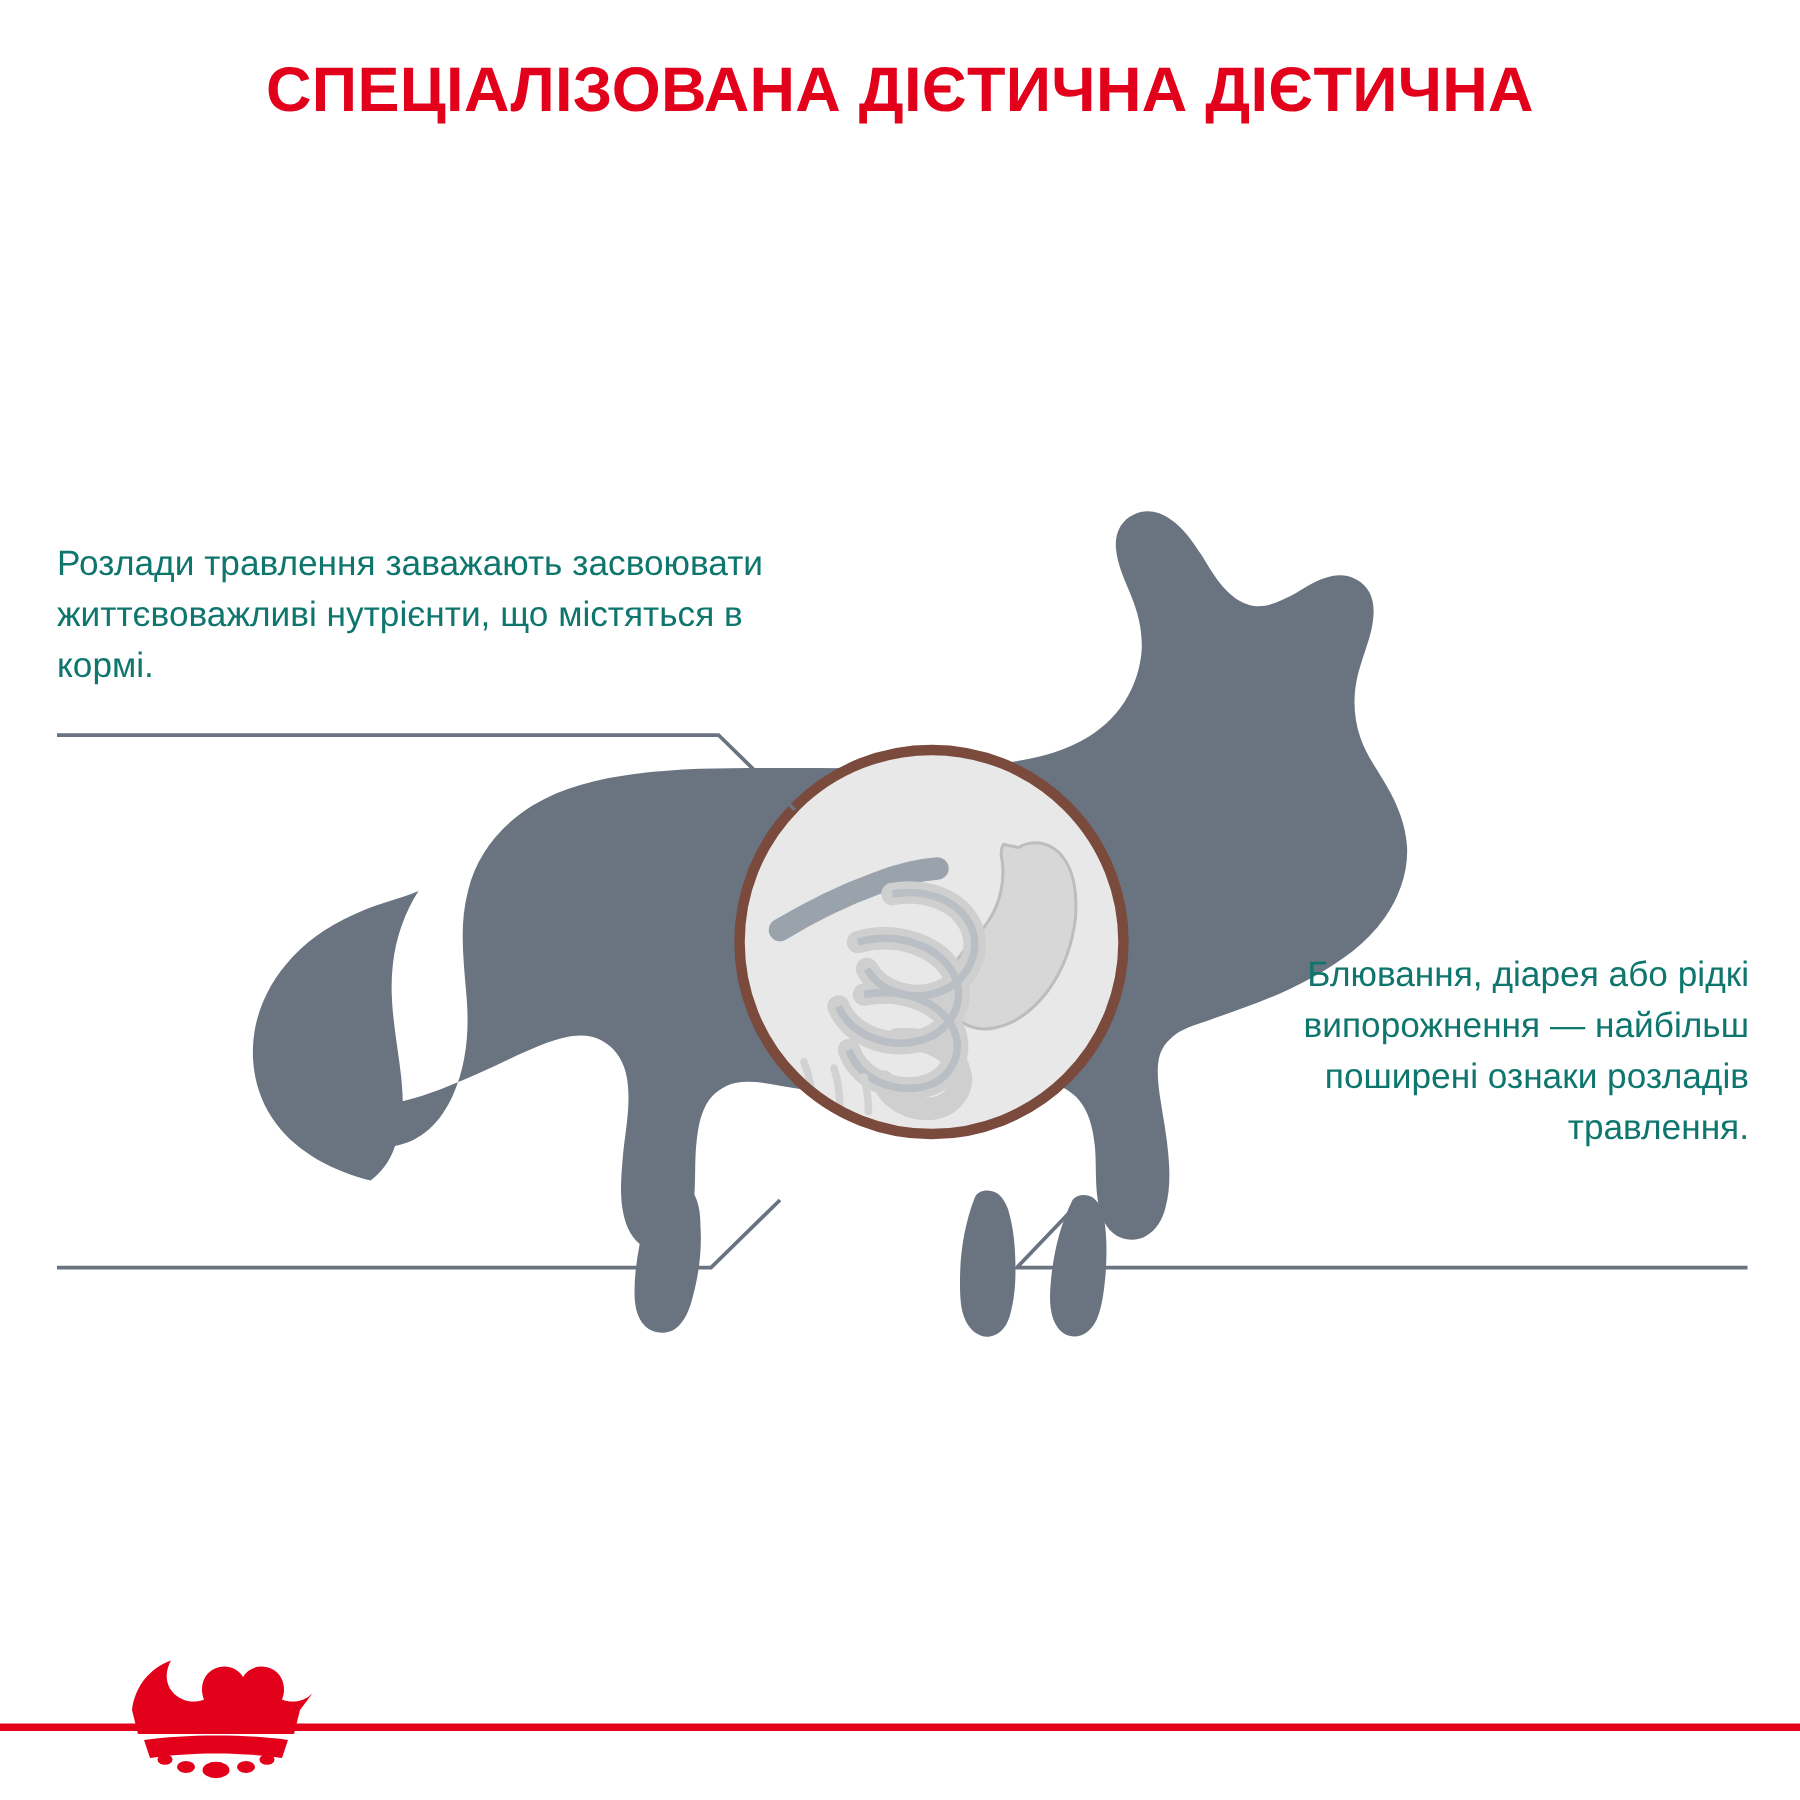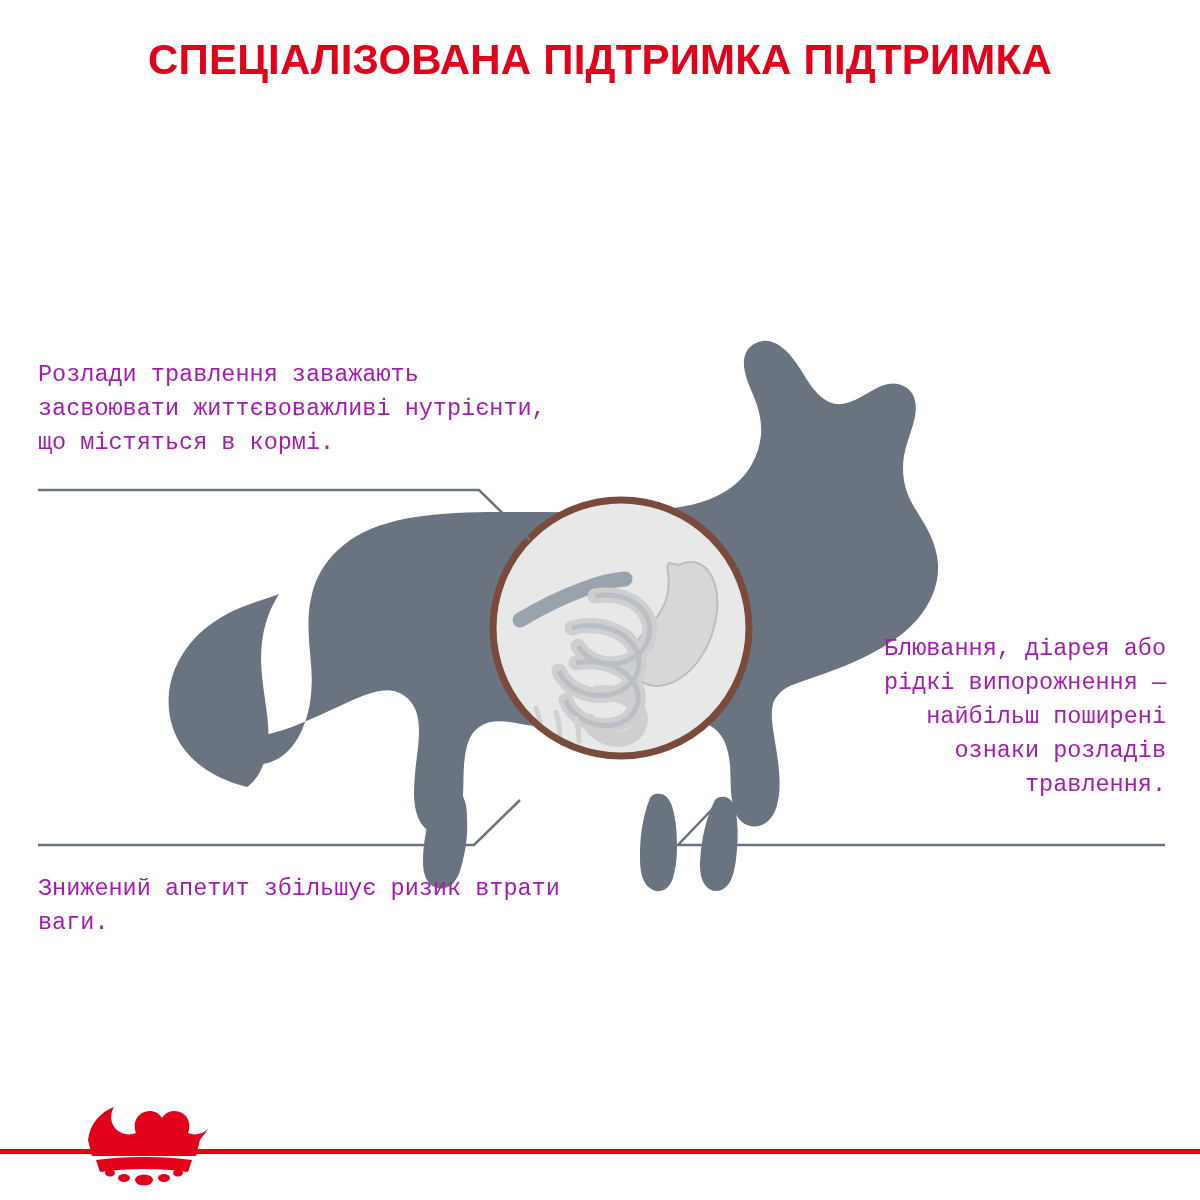--- a/index.html
+++ b/index.html
@@ -31,24 +31,23 @@
     color: #e2001a;
     font-size: 42px;
     font-weight: bold;
     line-height: 1.22;
     letter-spacing: 0.2px;
   }
 
   
   .callout {
     position: absolute;
-    color: #a21caf;
+    color: #0f766e;
     font-size: 23.5px;
     line-height: 1.45;
-    font-family: Liberation Mono, monospace;
   }
   #callout-top-left {
     left: 38px;
     top: 358px;
     width: 520px;
     text-align: left;
   }
   #callout-bottom-left {
     left: 38px;
     top: 872px;
@@ -102,21 +101,21 @@
     bottom: 14px;
     width: 128px;
     height: 86px;
   }
 </style>
 </head>
 <body>
 
 <div id="page">
 
-  <div id="title">СПЕЦІАЛІЗОВАНА ПІДТРИМКА ПІДТРИМКА</div>
+  <div id="title">СПЕЦІАЛІЗОВАНА ДІЄТИЧНА ДІЄТИЧНА</div>
 
   <svg id="illustration" viewBox="0 0 1200 1200" aria-hidden="true">
     <defs>
       <clipPath id="lensClip">
         <circle cx="621" cy="628" r="128"></circle>
       </clipPath>
     </defs>
 
     <g fill="#6a7480">
       <path d="M247,787
@@ -230,21 +229,20 @@
       <path d="M38,490 L479,490 L530,540"></path>
       <path d="M38,845 L474,845 L520,800"></path>
       <path d="M1165,845 L678,845 L721,800"></path>
     </g>
   </svg>
 
   <div class="callout" id="callout-top-left">Розлади травлення заважають засвоювати життєвоважливі нутрієнти, що містяться в кормі.</div>
 
   <div class="callout" id="callout-right">Блювання, діарея або рідкі випорожнення — найбільш поширені ознаки розладів травлення.</div>
 
-  <div class="callout" id="callout-bottom-left">Знижений апетит збільшує ризик втрати ваги.</div>
 
   <div id="brand-bar">
     <div id="brand-rule"></div>
     <svg id="brand-mark" viewBox="0 0 128 86" aria-hidden="true">
       <g fill="#e2001a">
         <path d="M8,40 C10,24 20,12 34,7 C30,14 30,22 35,28 C40,34 49,36 56,33 C53,26 55,17 62,13 C69,9 78,11 82,18 C86,11 95,9 102,13 C109,17 111,26 108,33 C115,36 124,34 129,28 L120,40 Z"></path>
         <path d="M8,40 L120,40 L116,56 L12,56 Z"></path>
         <path d="M16,60 C30,58 46,57 64,57 C82,57 98,58 112,60 L108,72 C94,70 80,69 64,69 C48,69 34,70 20,72 Z"></path>
         <ellipse cx="64" cy="80" rx="9" ry="5.5"></ellipse>
         <ellipse cx="44" cy="78" rx="6" ry="4"></ellipse>

